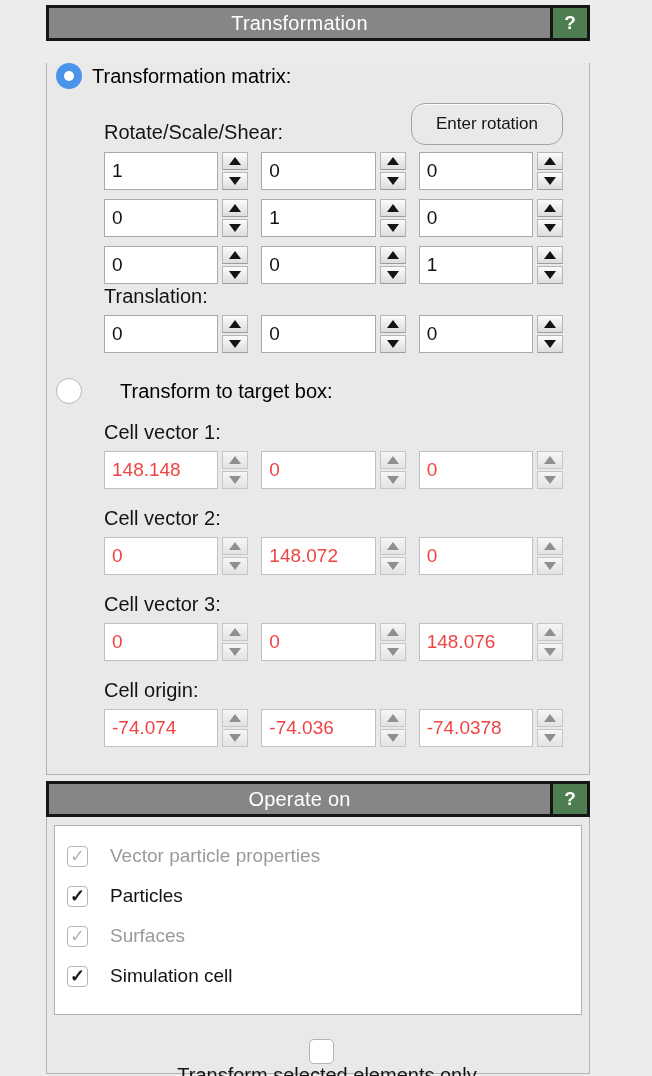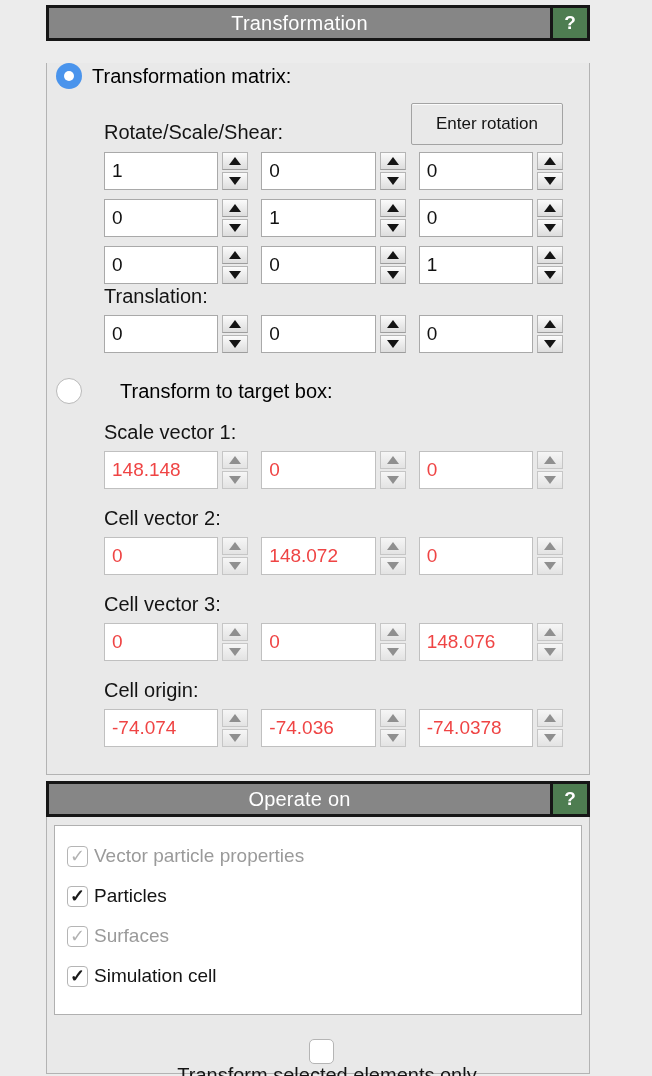--- a/index.html
+++ b/index.html
@@ -51,21 +51,21 @@
   .sub-label{
     margin-left:57px;font-size:20px;color:#141414;line-height:24px;
   }
   .label-row{
     display:flex;justify-content:space-between;align-items:flex-end;
     margin:14px 26px 0 57px;height:42px;gap:16px;
   }
   .label-row .sub-label{margin-left:0;margin-bottom:1px;}
   .push-btn{
     height:42px;box-sizing:border-box;
-    background:#e9e9e9;border:1px solid #a3a3a3;border-radius:2px;
+    background:#e9e9e9;border:1px solid #a3a3a3;border-radius:14px;
     box-shadow:inset 0 1px 0 #fbfbfb;
     font-family:"Liberation Sans", sans-serif;
     font-size:17px;color:#141414;padding:0 24px;
   }
   
   .spin-row{
     display:grid;grid-template-columns:repeat(3,1fr);column-gap:13px;
     margin:7px 26px 0 57px;
   }
   .spin{display:flex;height:38px;}
@@ -104,21 +104,21 @@
   .checkbox{
     width:21px;height:21px;border-radius:4px;flex:none;
     background:#ffffff;border:1px solid #b5b5b5;box-sizing:border-box;
     display:flex;align-items:center;justify-content:center;
   }
   .checkmark{
     font-size:18px;font-weight:700;color:#1a1a1a;line-height:1;
     visibility:hidden;
   }
   .check-row.checked .checkmark{visibility:visible;}
-  .check-row .check-label{margin-left:6px;font-size:19px;color:#141414;}
+  .check-row .check-label{margin-left:22px;font-size:19px;color:#141414;}
   .check-row.disabled .checkmark{color:#b2b2b2;font-weight:400;}
   .check-row.disabled .check-label{color:#9a9a9a;}
   .footer-check{
     display:flex;align-items:center;margin-top:24px;padding-left:7px;height:26px;flex-direction:column;
   }
   .footer-check .checkbox{width:25px;height:25px;border-radius:5px;}
   .footer-check .check-label{margin-left:11px;font-size:20px;color:#141414;}
 </style>
 </head>
 <body>
@@ -283,21 +283,21 @@
             </div>
           </div>
       </div>
     </div>
 
     <div class="radio-row mt25">
       <div class="radio unsel"></div>
       <div class="radio-label">Transform to target box:</div>
     </div>
 
-    <div class="sub-label mt16">Scale vector 1:</div>
+    <div class="sub-label mt16">Cell vector 1:</div>
     <div class="spin-row">
       <div class="spin dis">
         <div class="spin-field">148.148</div>
         <div class="spin-btns">
             <div class="sb up">
               <i class="tri tri-up"></i>
             </div>
             <div class="sb">
               <i class="tri tri-down"></i>
             </div>

